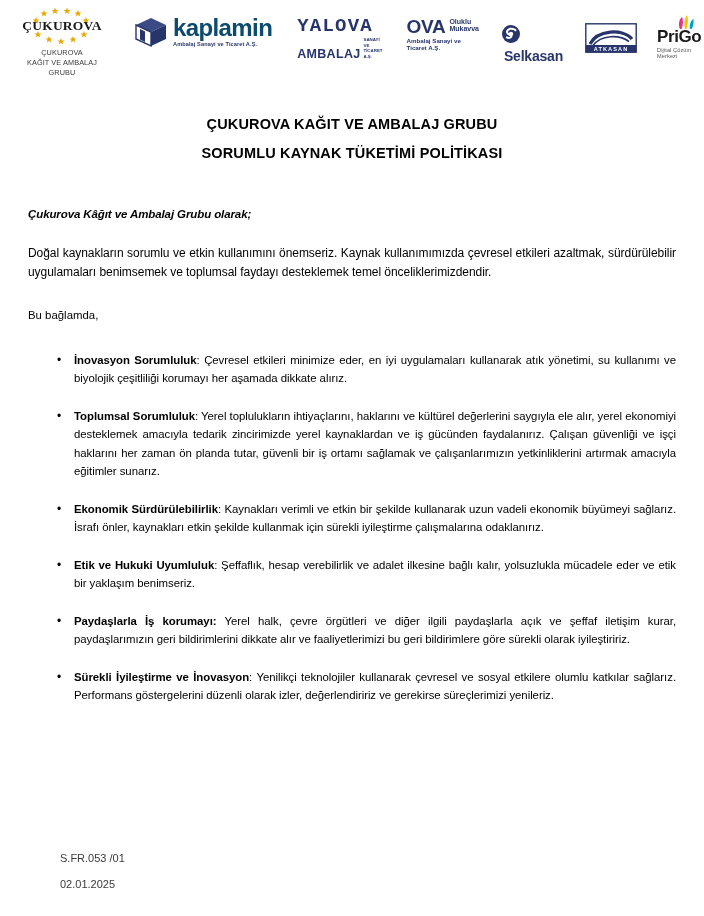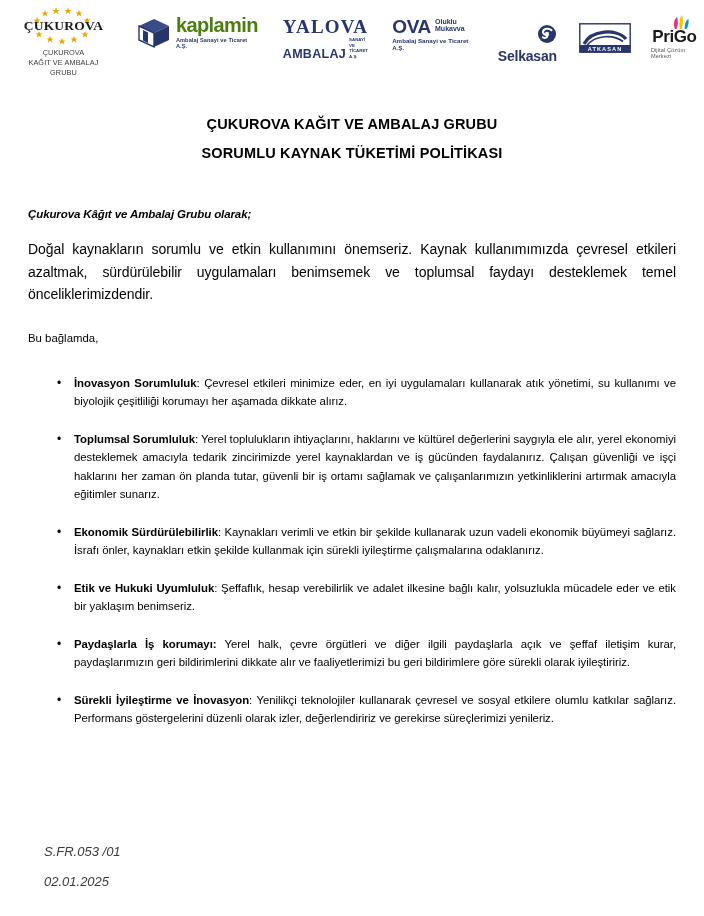--- a/index.html
+++ b/index.html
@@ -66,42 +66,42 @@
   
   .logo-kaplamin {
     flex-direction: row;
     align-items: center;
     margin-left: 24px;
     margin-top: 12px;
   }
   .box-icon { width: 34px; height: 32px; }
   .kap-text { margin-left: 5px; }
   .kap-name {
-    font-size: 20px;
-    font-weight: bold;
-    color: #4d7c0f;
+    font-size: 24px;
+    font-weight: bold;
+    color: #0c4a6e;
     letter-spacing: -0.6px;
     line-height: 0.95;
   }
   .kap-sub {
     font-size: 5.6px;
     font-weight: bold;
     color: #27356b;
     letter-spacing: 0.1px;
     margin-top: 2px;
   }
 
   
   .logo-yalova {
     margin-left: 25px;
     margin-top: 13px;
     align-items: flex-start;
   }
   .yal-top {
-    font-family: Liberation Serif, serif;
+    font-family: Liberation Mono, monospace;
     font-weight: bold;
     font-size: 19px;
     color: #27356b;
     letter-spacing: 1.2px;
     line-height: 1;
   }
   .yal-bottom {
     display: flex;
     align-items: flex-end;
     margin-top: 1px;
@@ -146,21 +146,21 @@
   }
   .ova-sub {
     font-size: 6.2px;
     font-weight: bold;
     color: #27356b;
     margin-top: 2px;
   }
 
   
   .logo-selkasan {
-    align-items: flex-end;
+    align-items: flex-start;
     margin-left: 22px;
     margin-top: 20px;
   }
   .sel-name {
     font-size: 14px;
     font-weight: bold;
     color: #27356b;
     letter-spacing: -0.2px;
     margin-left: 3px;
   }
@@ -209,24 +209,24 @@
   }
 
   .intro-heading {
     font-size: 11.5px;
     font-weight: bold;
     font-style: italic;
     margin-top: 40px;
     letter-spacing: -0.1px;
   }
   .para {
-    font-size: 14px;
+    font-size: 12px;
     line-height: 1.62;
     text-align: justify;
-    margin-top: 18px;
+    margin-top: 24px;
     letter-spacing: -0.05px;
   }
   .context {
     font-size: 11.4px;
     margin-top: 26px;
   }
 
   ul.policy-list {
     margin: 30px 0 0 0;
     padding-left: 46px;
@@ -245,26 +245,25 @@
     left: -17px;
     top: 0;
     font-size: 12px;
     line-height: 1.62;
   }
   ul.policy-list li b { font-weight: bold; }
 
   
   .footer {
     position: absolute;
-    left: 44px;
+    left: 60px;
     bottom: 18px;
-    font-size: 13px;
+    font-size: 11px;
     color: #3a3a3a;
     line-height: 2.35;
-    font-style: italic;
   }
 </style>
 </head>
 <body>
 
 <div class="logo-bar">
 
   <div class="logo logo-cukurova">
     <div class="cuk-emblem">
       <svg width="96" height="40" viewBox="0 0 96 40" style="position:absolute;left:0;top:0;">

